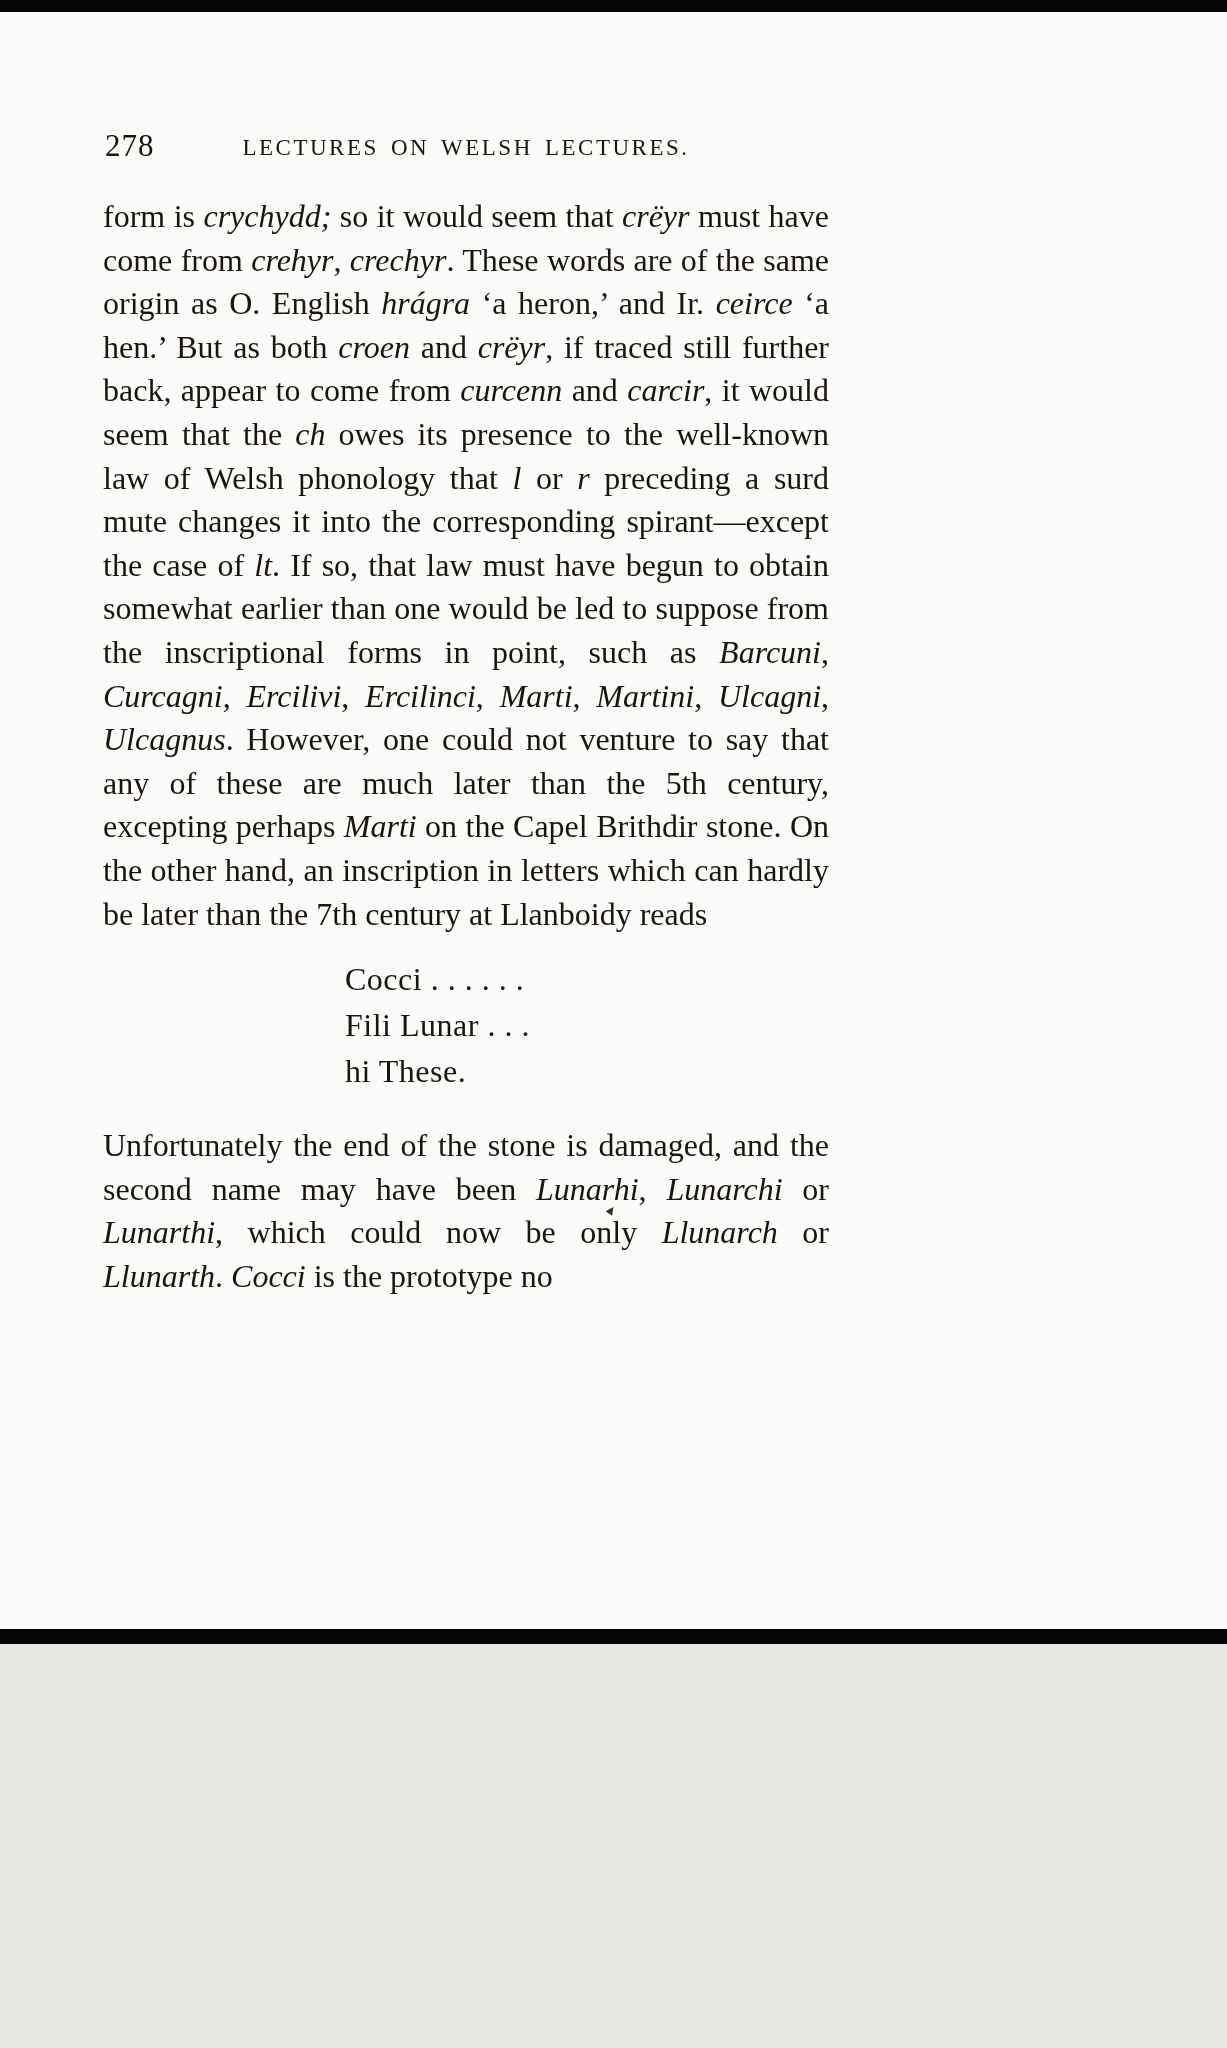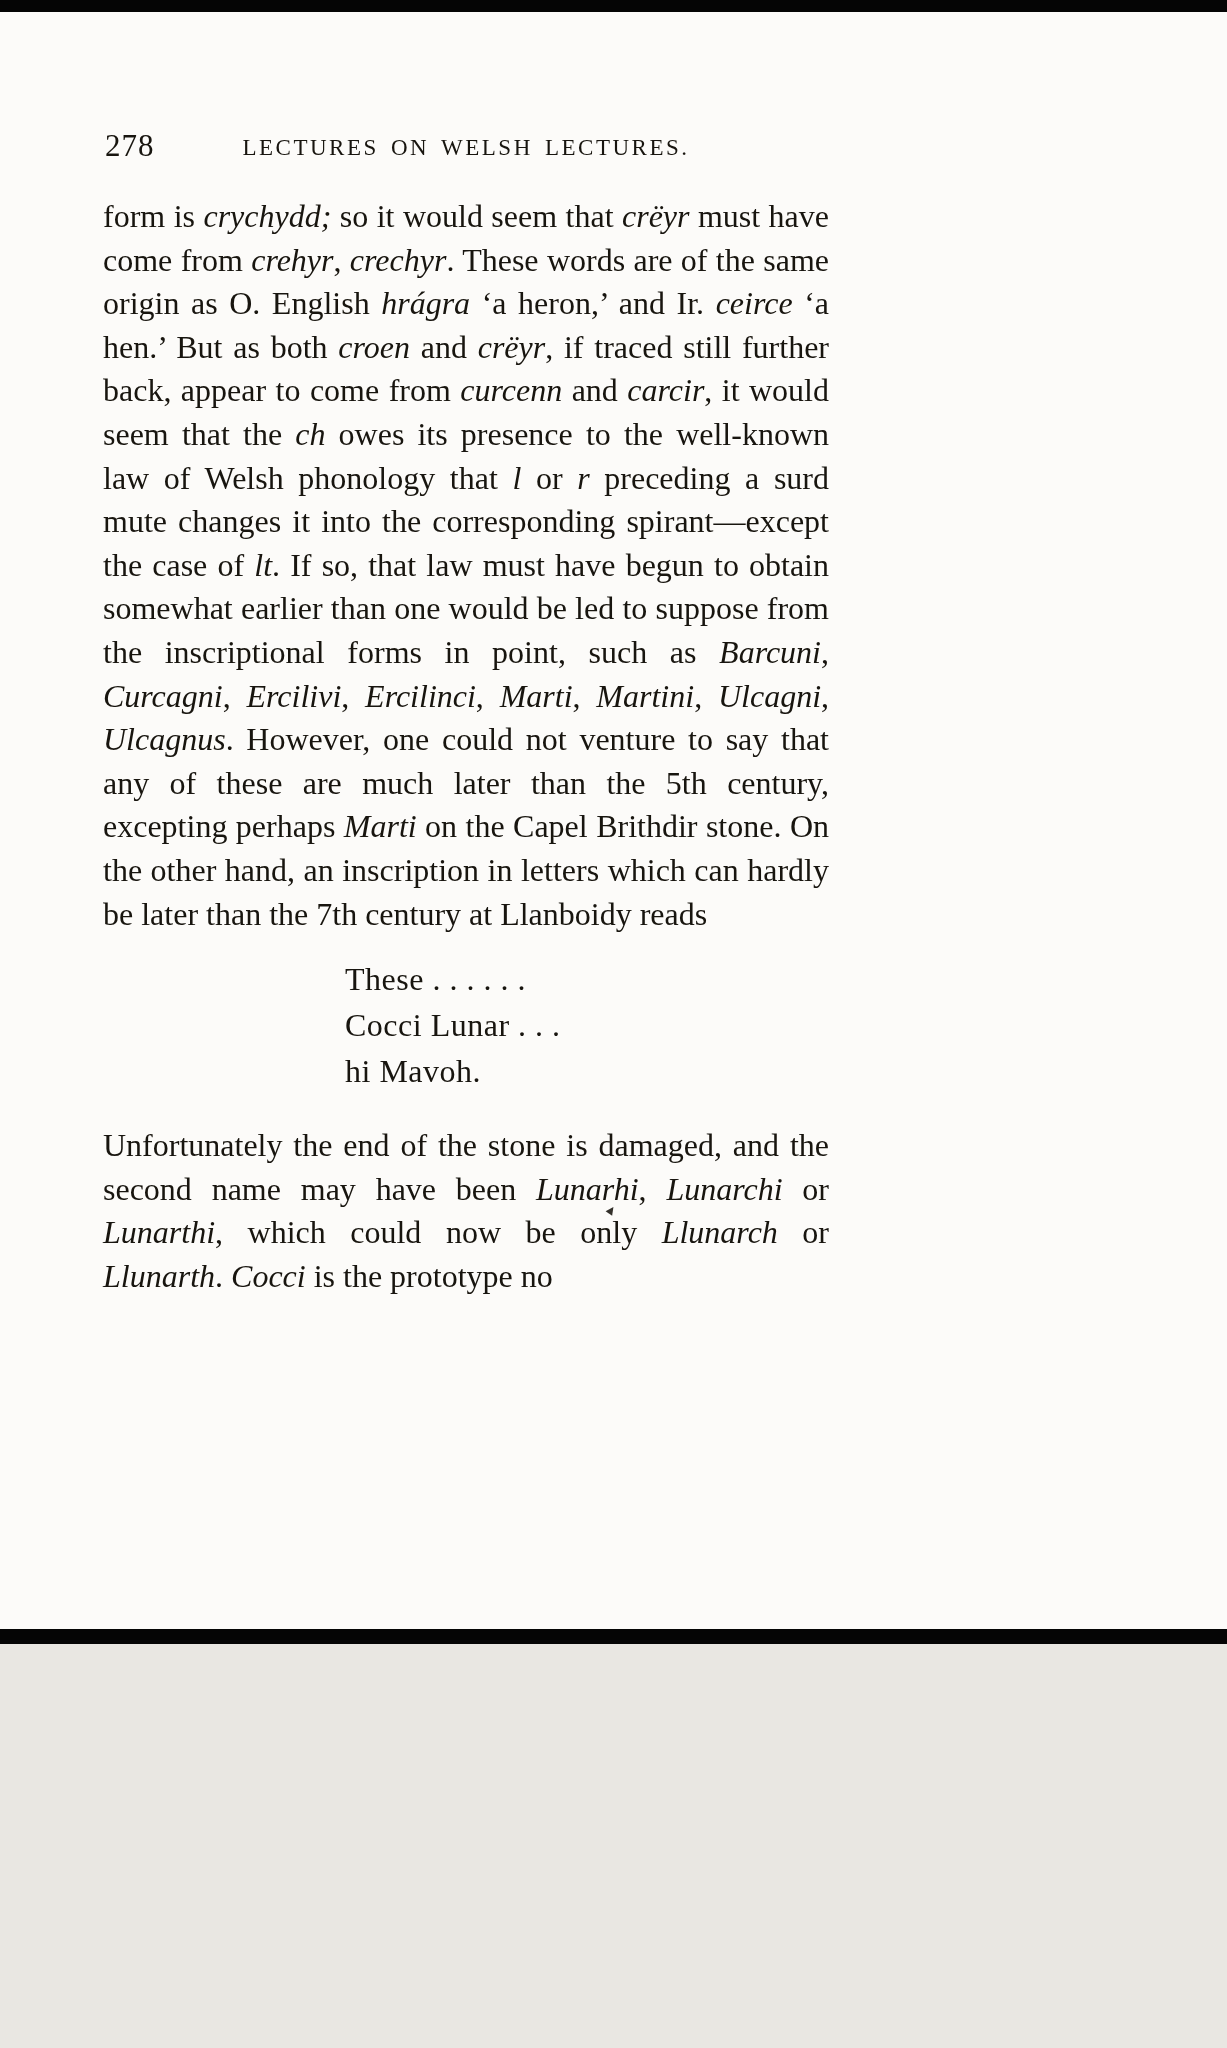--- a/index.html
+++ b/index.html
@@ -89,23 +89,23 @@
 
   <div class="running-head">
     <span class="page-number">278</span>
     <div class="head-title">LECTURES ON WELSH LECTURES.</div>
   </div>
 
   <div class="text-column">
     <p class="paragraph"><span>form is </span><span class="it">crychydd;</span><span> so it would seem that </span><span class="it">crëyr</span><span> must have come from </span><span class="it">crehyr</span><span>, </span><span class="it">crechyr</span><span>. These words are of the same origin as O. English </span><span class="it">hrágra</span><span> ‘a heron,’ and Ir. </span><span class="it">ceirce</span><span> ‘a hen.’ But as both </span><span class="it">croen</span><span> and </span><span class="it">crëyr</span><span>, if traced still further back, appear to come from </span><span class="it">curcenn</span><span> and </span><span class="it">carcir</span><span>, it would seem that the </span><span class="it">ch</span><span> owes its presence to the well-known law of Welsh phonology that </span><span class="it">l</span><span> or </span><span class="it">r</span><span> preceding a surd mute changes it into the corresponding spirant—except the case of </span><span class="it">lt</span><span>. If so, that law must have begun to obtain somewhat earlier than one would be led to suppose from the inscriptional forms in point, such as </span><span class="it">Barcuni</span><span>, </span><span class="it">Curcagni</span><span>, </span><span class="it">Ercilivi</span><span>, </span><span class="it">Ercilinci</span><span>, </span><span class="it">Marti</span><span>, </span><span class="it">Martini</span><span>, </span><span class="it">Ulcagni</span><span>, </span><span class="it">Ulcagnus</span><span>. However, one could not venture to say that any of these are much later than the 5th century, excepting perhaps </span><span class="it">Marti</span><span> on the Capel Brithdir stone. On the other hand, an inscription in letters which can hardly be later than the 7th century at Llanboidy reads</span></p>
 
     <div class="verse">
-      <div class="verse-line">These . . . . . .</div>
-      <div class="verse-line">Cocci Lunar . . .</div>
-      <div class="verse-line">hi Mavoh.</div>
+      <div class="verse-line">Cocci . . . . . .</div>
+      <div class="verse-line">Fili Lunar . . .</div>
+      <div class="verse-line">hi These.</div>
     </div>
 
     <p class="paragraph para2"><span>Unfortunately the end of the stone is damaged, and the second name may have been </span><span class="it">Lunarhi</span><span>, </span><span class="it">Lunarchi</span><span> or </span><span class="it">Lunarthi</span><span>, which could now be only </span><span class="it">Llunarch</span><span> or </span><span class="it">Llunarth</span><span>. </span><span class="it">Cocci</span><span> is the prototype no</span></p>
   </div>
 
   <span class="ink-mark">▸</span>
 
   <div class="edge-bar edge-bottom"></div>
 
 </div>

